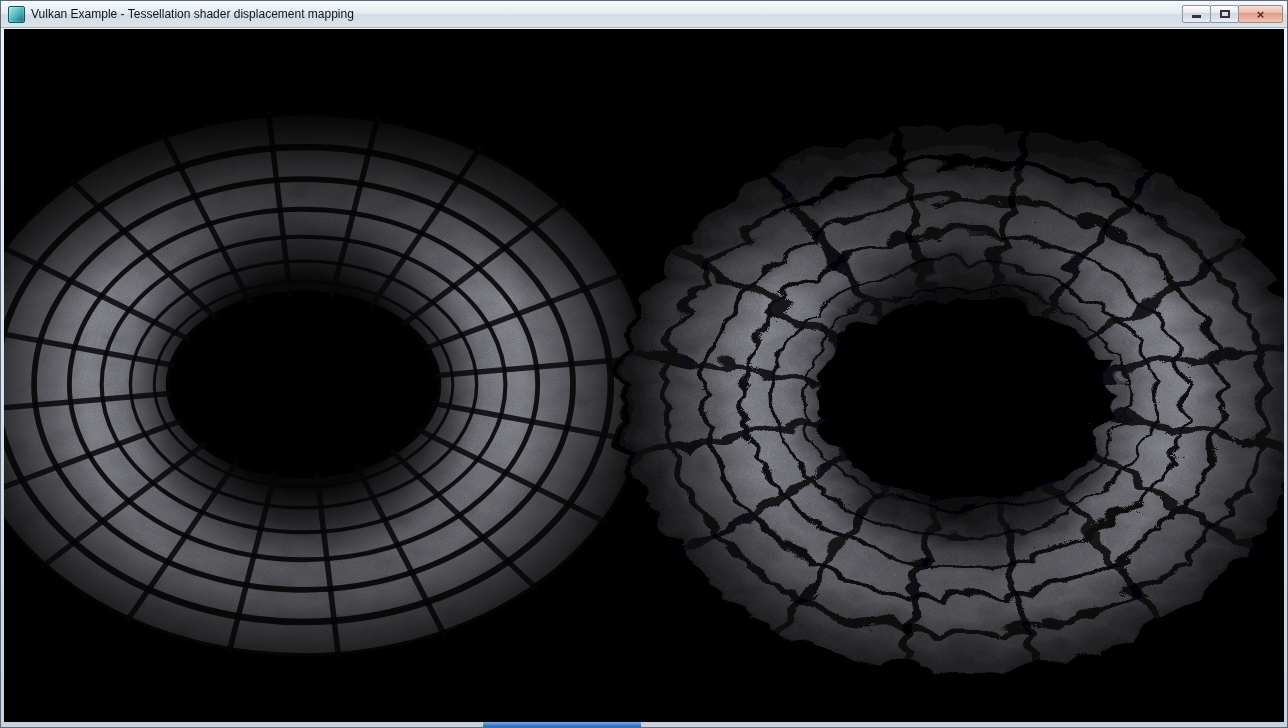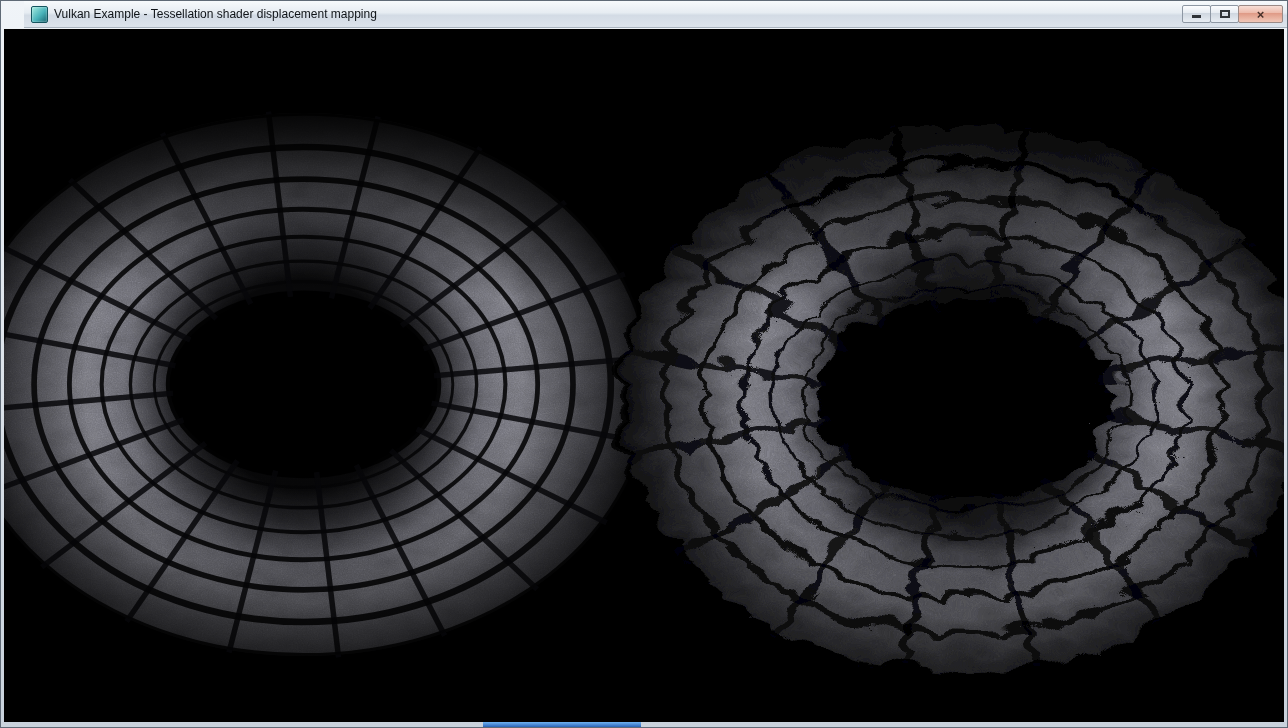--- a/index.html
+++ b/index.html
@@ -7,21 +7,20 @@
     position:relative;width:1288px;height:728px;box-sizing:border-box;
     border:1px solid #5f6a76;
     background:linear-gradient(#f0f4f8,#c9d2dc);
     font-family:"Liberation Sans",sans-serif;
   }
   .titlebar{
     height:27px;display:flex;align-items:center;gap:6px;
     padding:0 4px 0 7px;box-sizing:border-box;
     background:linear-gradient(#f7fafc 0%,#e6ecf2 45%,#d3dbe5 55%,#dde4ec 100%);
     border-bottom:1px solid #aab4bf;
-    margin-left:23px;
   }
   .app-icon{
     width:15px;height:15px;border-radius:2px;flex:0 0 auto;
     border:1px solid #14555f;
     background:linear-gradient(135deg,#a5ece0 0%,#49b3ba 55%,#1a6570 100%);
     box-shadow:inset 0 0 2px rgba(255,255,255,.7);
   }
   .title{font-size:12px;color:#101418;white-space:nowrap;overflow:hidden;}
   .controls{margin-left:auto;display:flex;align-items:center;}
   .wbtn{

